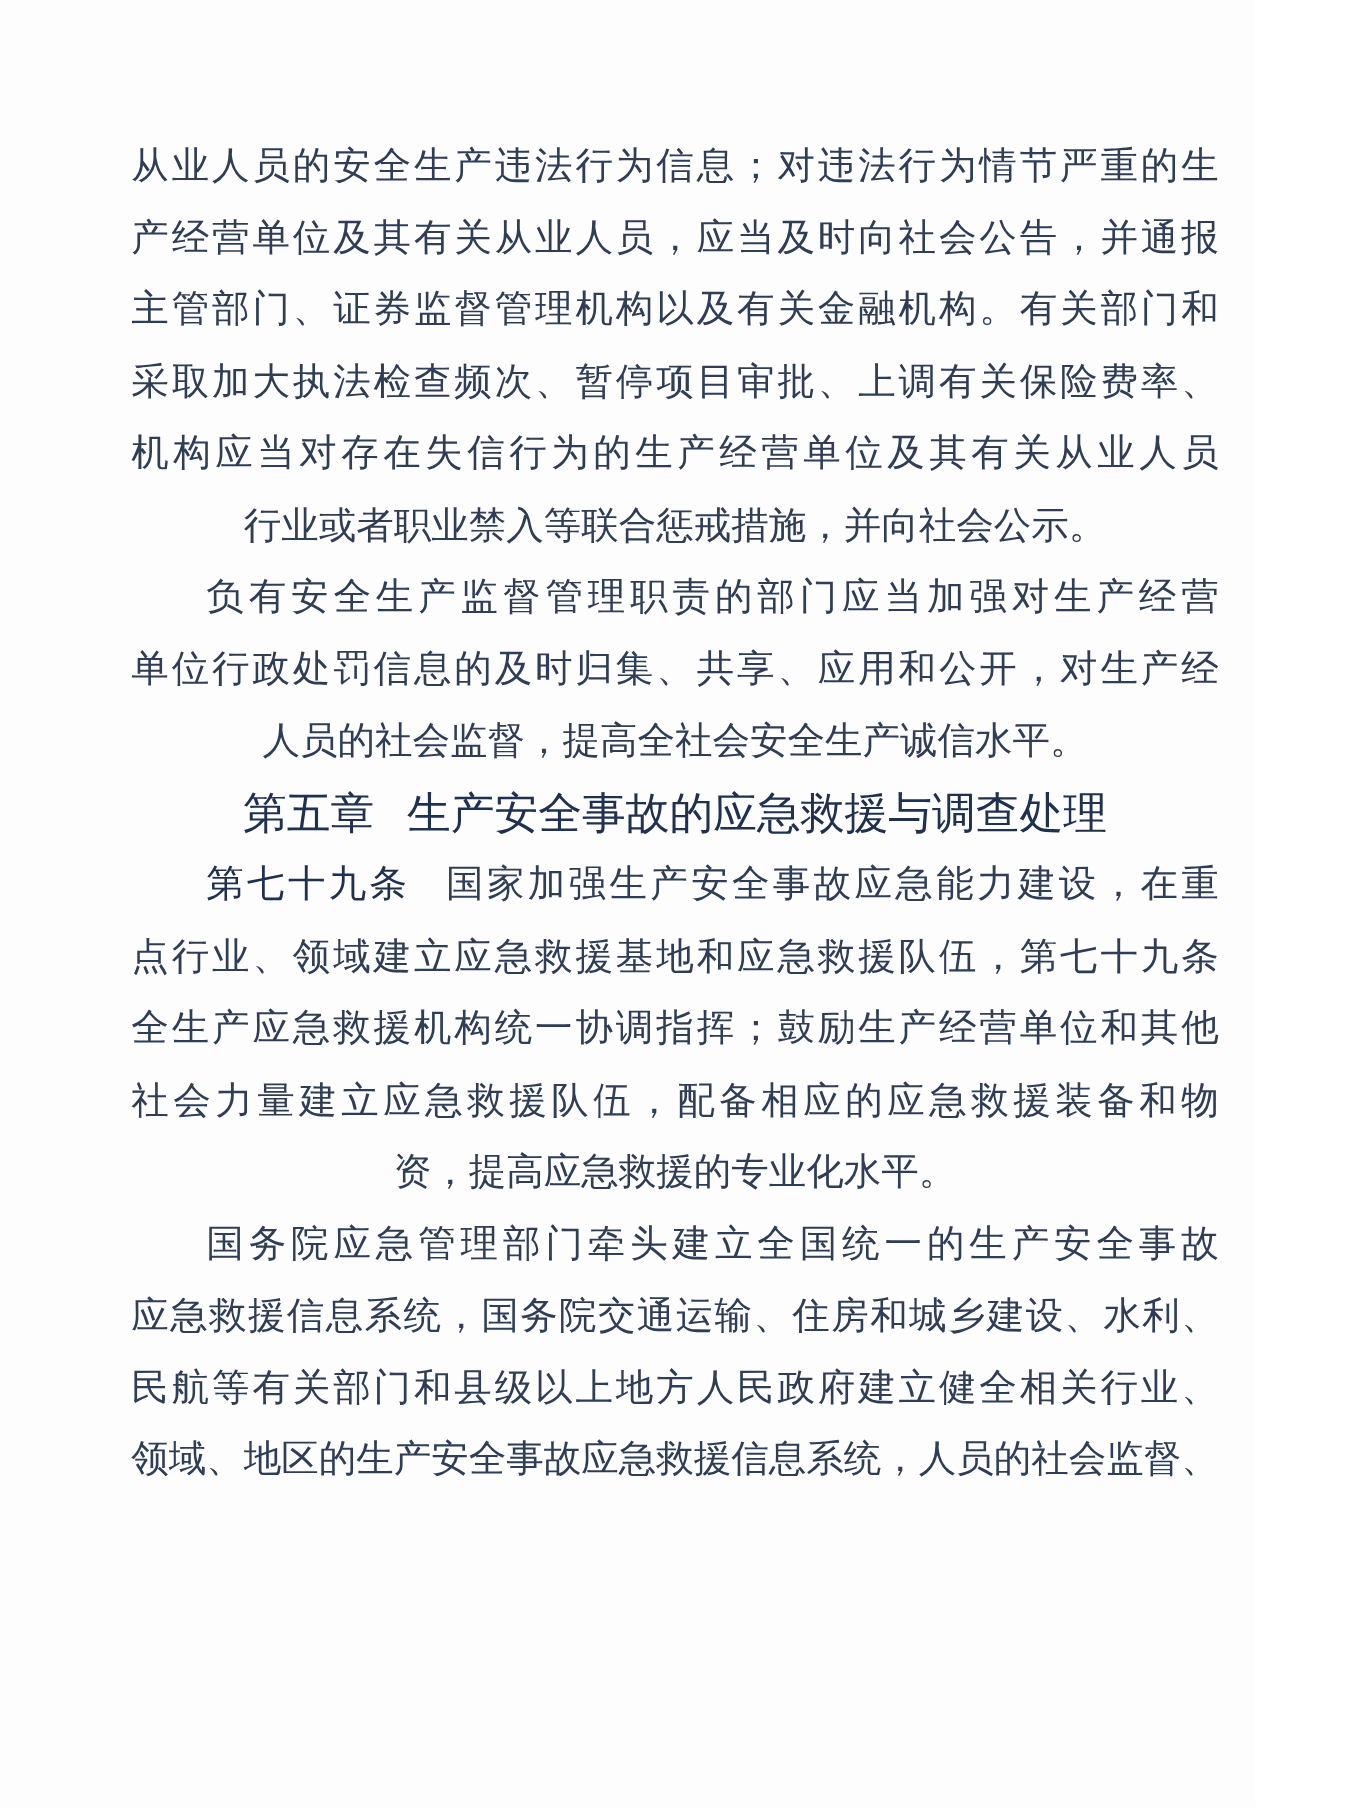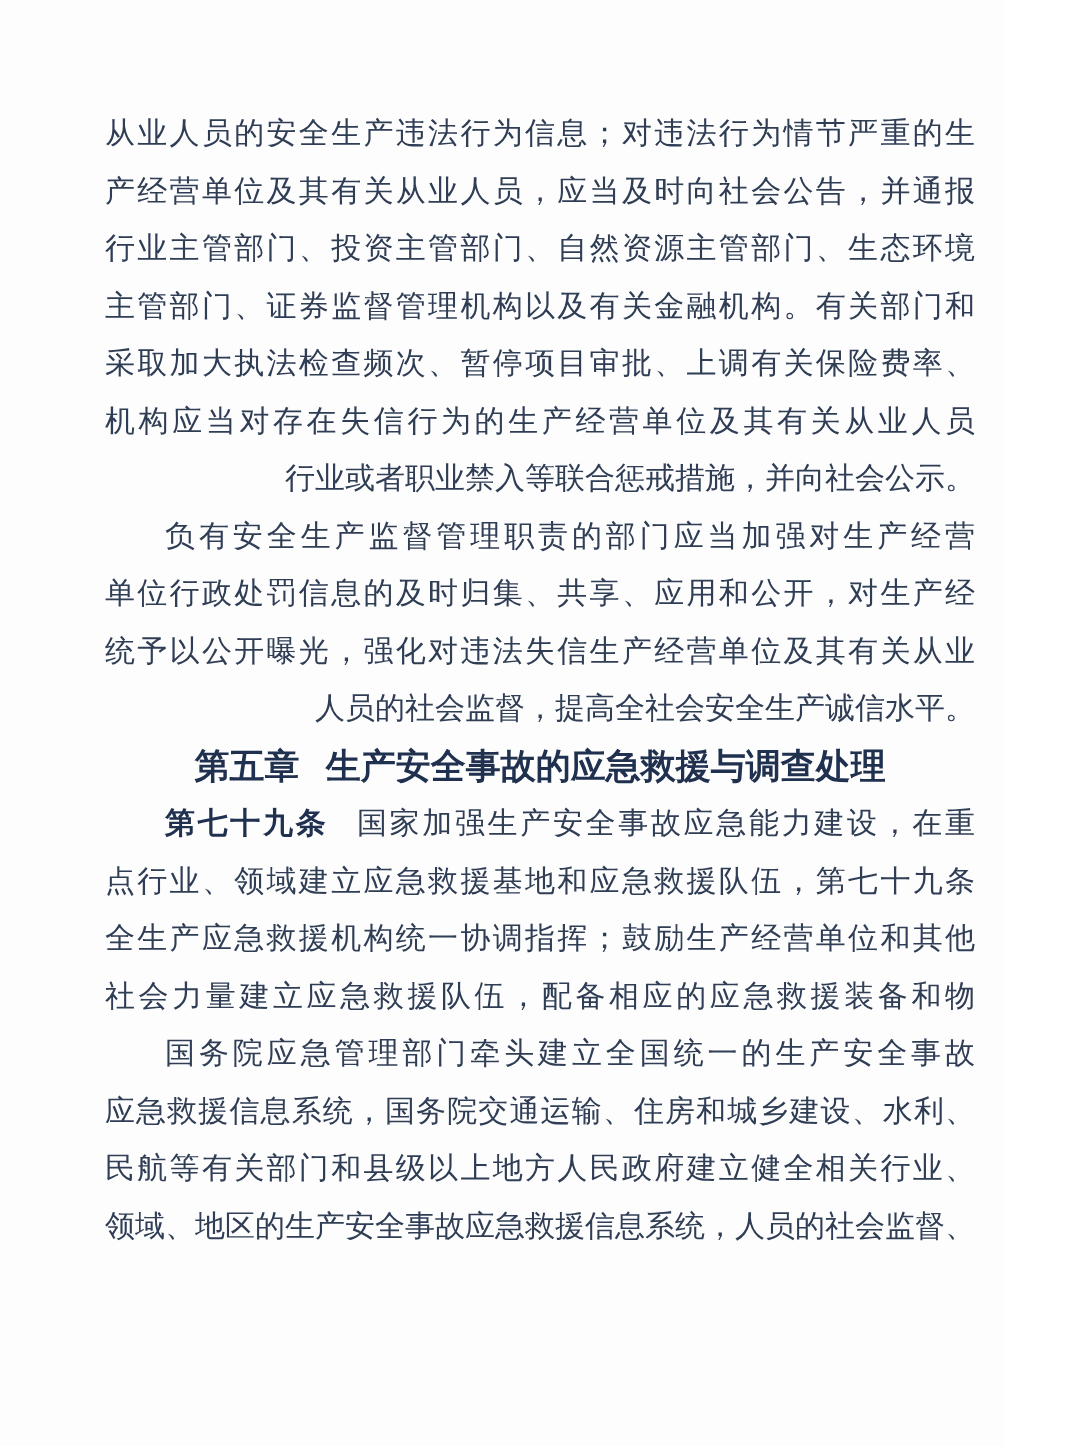--- a/index.html
+++ b/index.html
@@ -20,34 +20,34 @@
     left: 105px;
     top: 104px;
     width: 870px;
     color: var(--body-color, #2f3d55);
     font-size: 30px;
   }
   .line {
     height: 57.5px;
     line-height: 57.5px;
     white-space: nowrap;
-    text-align: right;
+    text-align: center;
   }
   
   .j {
     white-space: normal;
     text-align: justify;
     text-align-last: justify;
   }
   .indent {
     text-indent: 2em;
   }
   .b {
     font-family: "Liberation Sans", "DejaVu Sans", sans-serif;
-    font-weight: 700;
+    font-weight: 400;
     color: var(--heading-color, #20304f);
   }
   .chapter {
     text-align: center;
     font-size: 35px;
   }
   .chapnum {
     margin-right: 0.75em;
   }
   .artlabel {
@@ -56,45 +56,44 @@
 </style>
 </head>
 <body>
 
 <div class="page">
   <div class="column">
 
     <div>
       <div class="line j">从业人员的安全生产违法行为信息；对违法行为情节严重的生</div>
       <div class="line j">产经营单位及其有关从业人员，应当及时向社会公告，并通报</div>
-      <div class="line j">行业主管部门、投资主管部门、自然资源主管部门、生态环境</div>
       <div class="line j">主管部门、证券监督管理机构以及有关金融机构。有关部门和</div>
       <div class="line j">采取加大执法检查频次、暂停项目审批、上调有关保险费率、</div>
       <div class="line j">机构应当对存在失信行为的生产经营单位及其有关从业人员</div>
       <div class="line">行业或者职业禁入等联合惩戒措施，并向社会公示。</div>
     </div>
 
     <div>
       <div class="line j indent">负有安全生产监督管理职责的部门应当加强对生产经营</div>
       <div class="line j">单位行政处罚信息的及时归集、共享、应用和公开，对生产经</div>
-      <div class="line j">统予以公开曝光，强化对违法失信生产经营单位及其有关从业</div>
       <div class="line">人员的社会监督，提高全社会安全生产诚信水平。</div>
     </div>
 
     <div class="line chapter">
       <span class="b chapnum">第五章</span><span class="b">生产安全事故的应急救援与调查处理</span>
     </div>
 
     <div>
       <div class="line j indent">
         <span class="b artlabel">第七十九条</span><span>国家加强生产安全事故应急能力建设，在重</span>
       </div>
       <div class="line j">点行业、领域建立应急救援基地和应急救援队伍，第七十九条</div>
       <div class="line j">全生产应急救援机构统一协调指挥；鼓励生产经营单位和其他</div>
       <div class="line j">社会力量建立应急救援队伍，配备相应的应急救援装备和物</div>
+      <div class="line">资，提高应急救援的专业化水平。</div>
     </div>
 
     <div>
       <div class="line j indent">国务院应急管理部门牵头建立全国统一的生产安全事故</div>
       <div class="line j">应急救援信息系统，国务院交通运输、住房和城乡建设、水利、</div>
       <div class="line j">民航等有关部门和县级以上地方人民政府建立健全相关行业、</div>
       <div class="line j">领域、地区的生产安全事故应急救援信息系统，人员的社会监督、</div>
     </div>
 
   </div>

